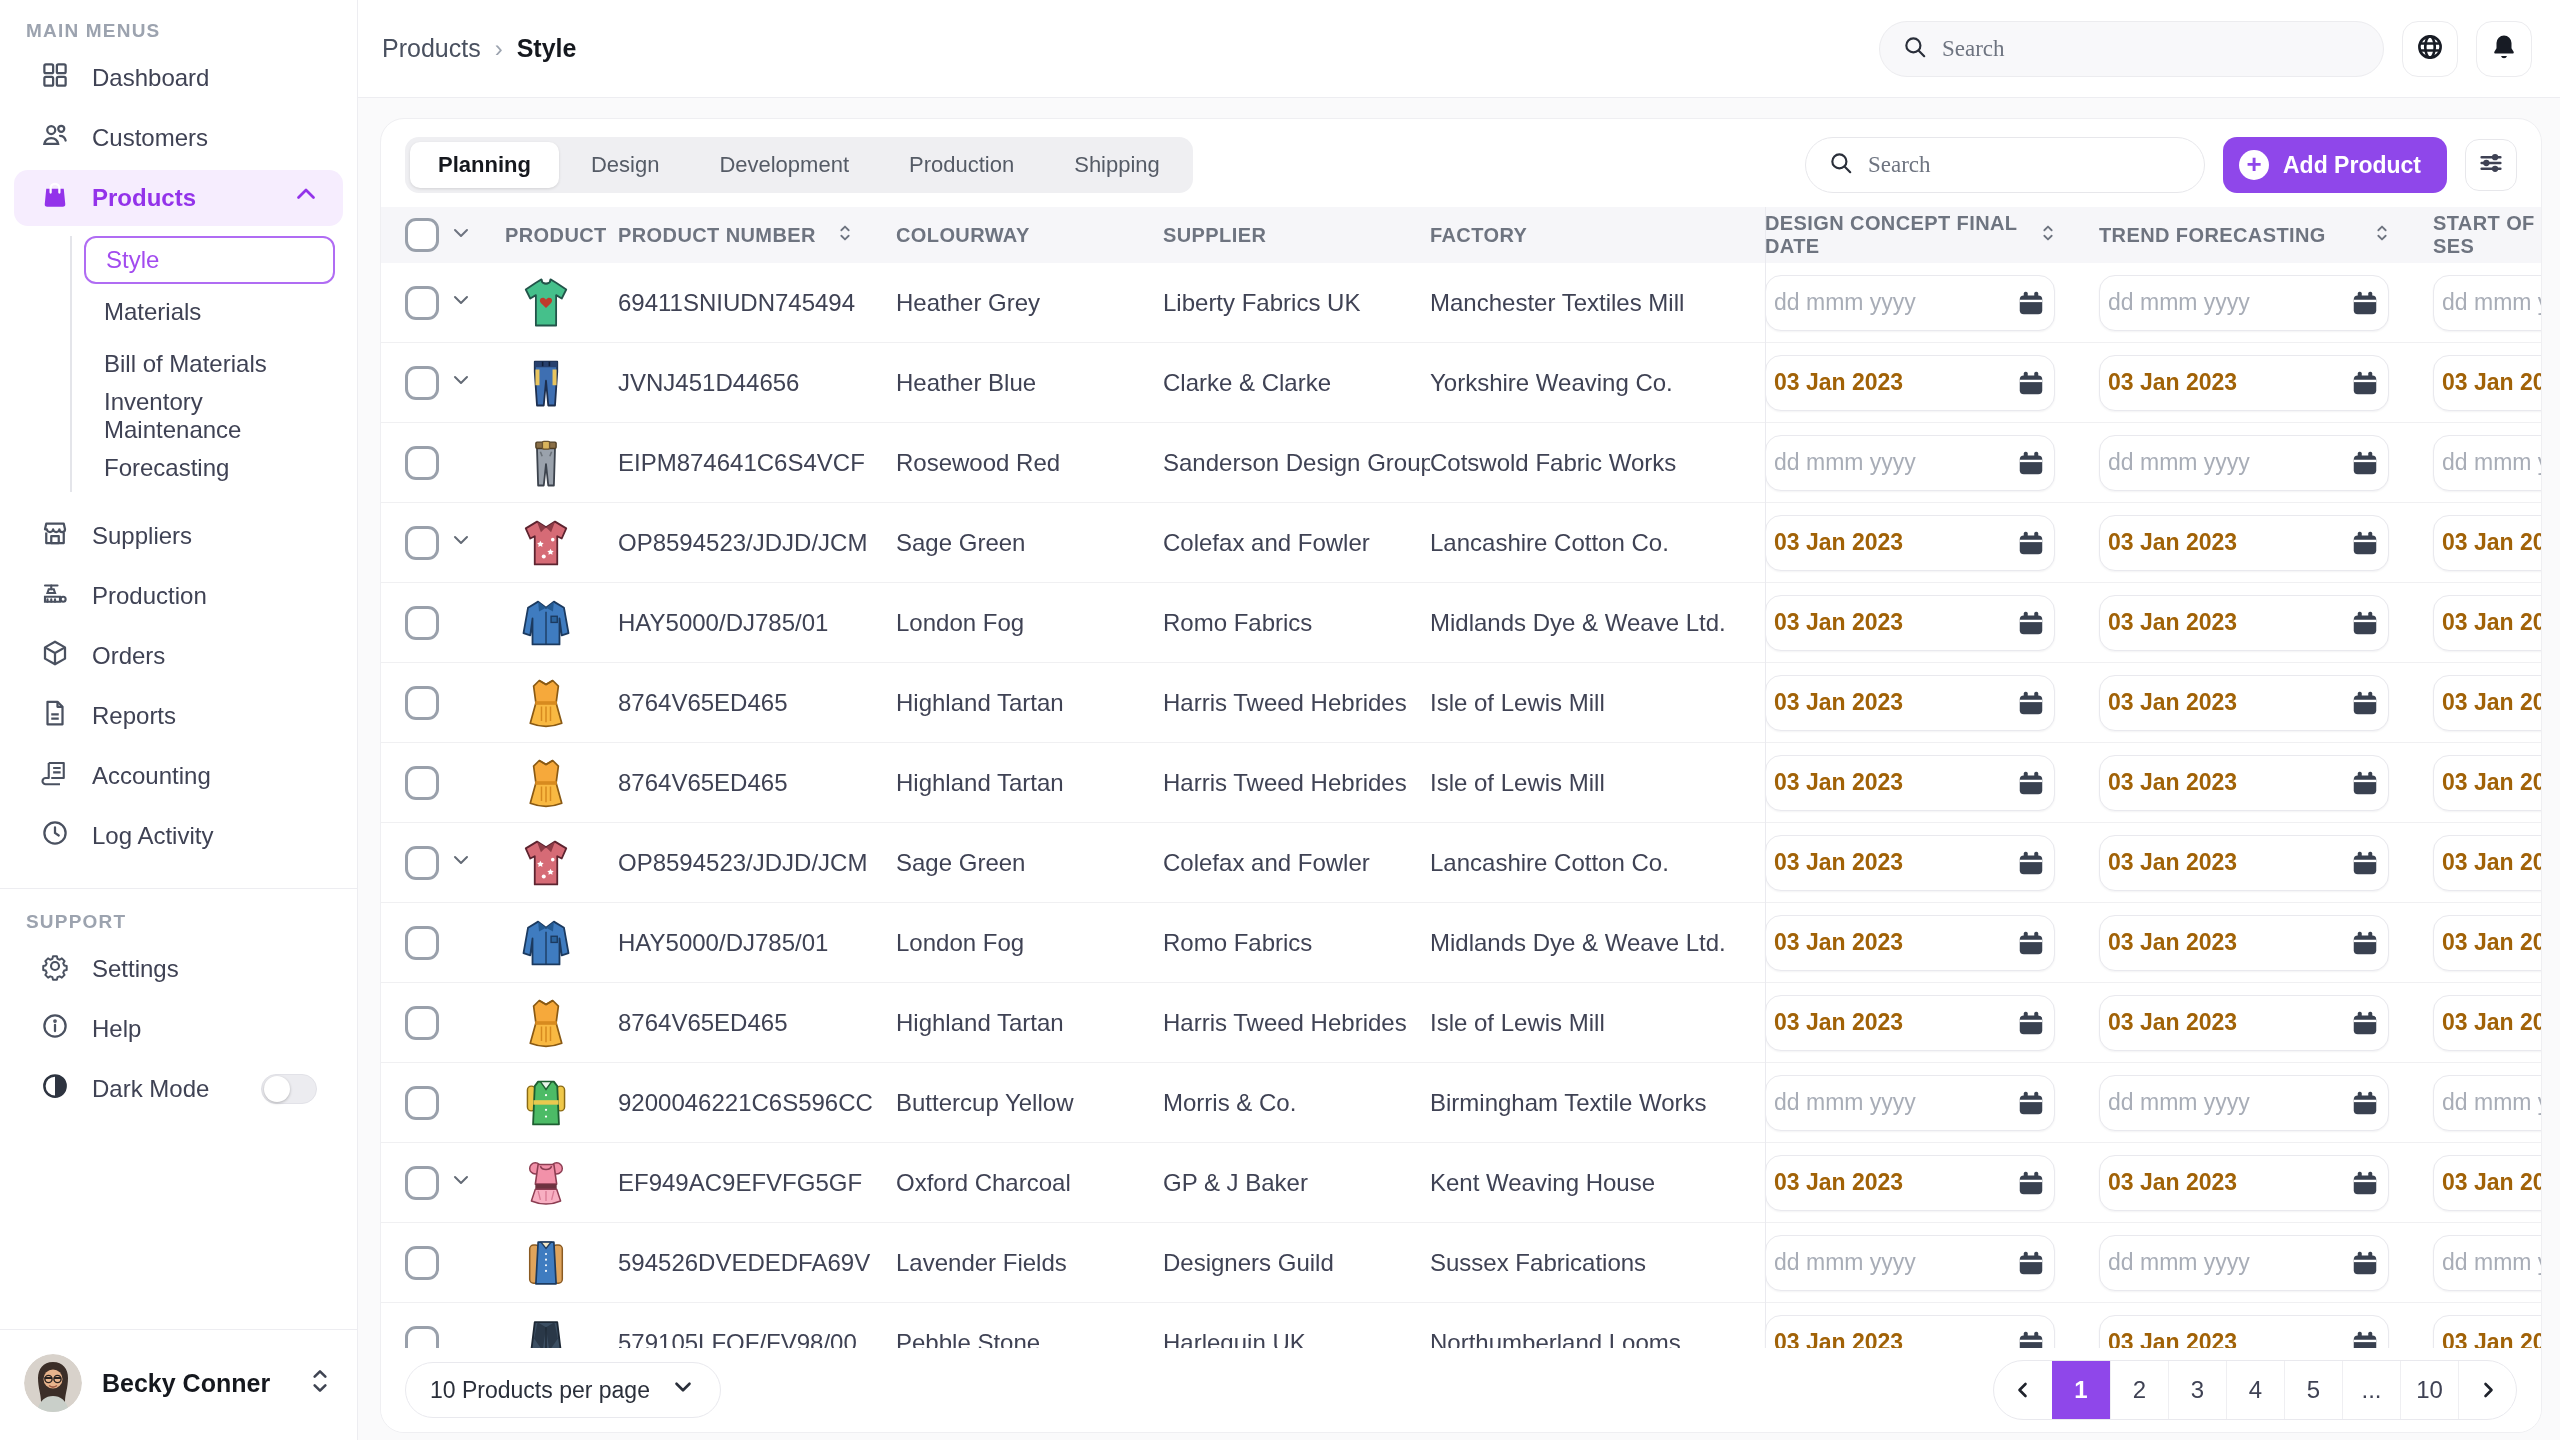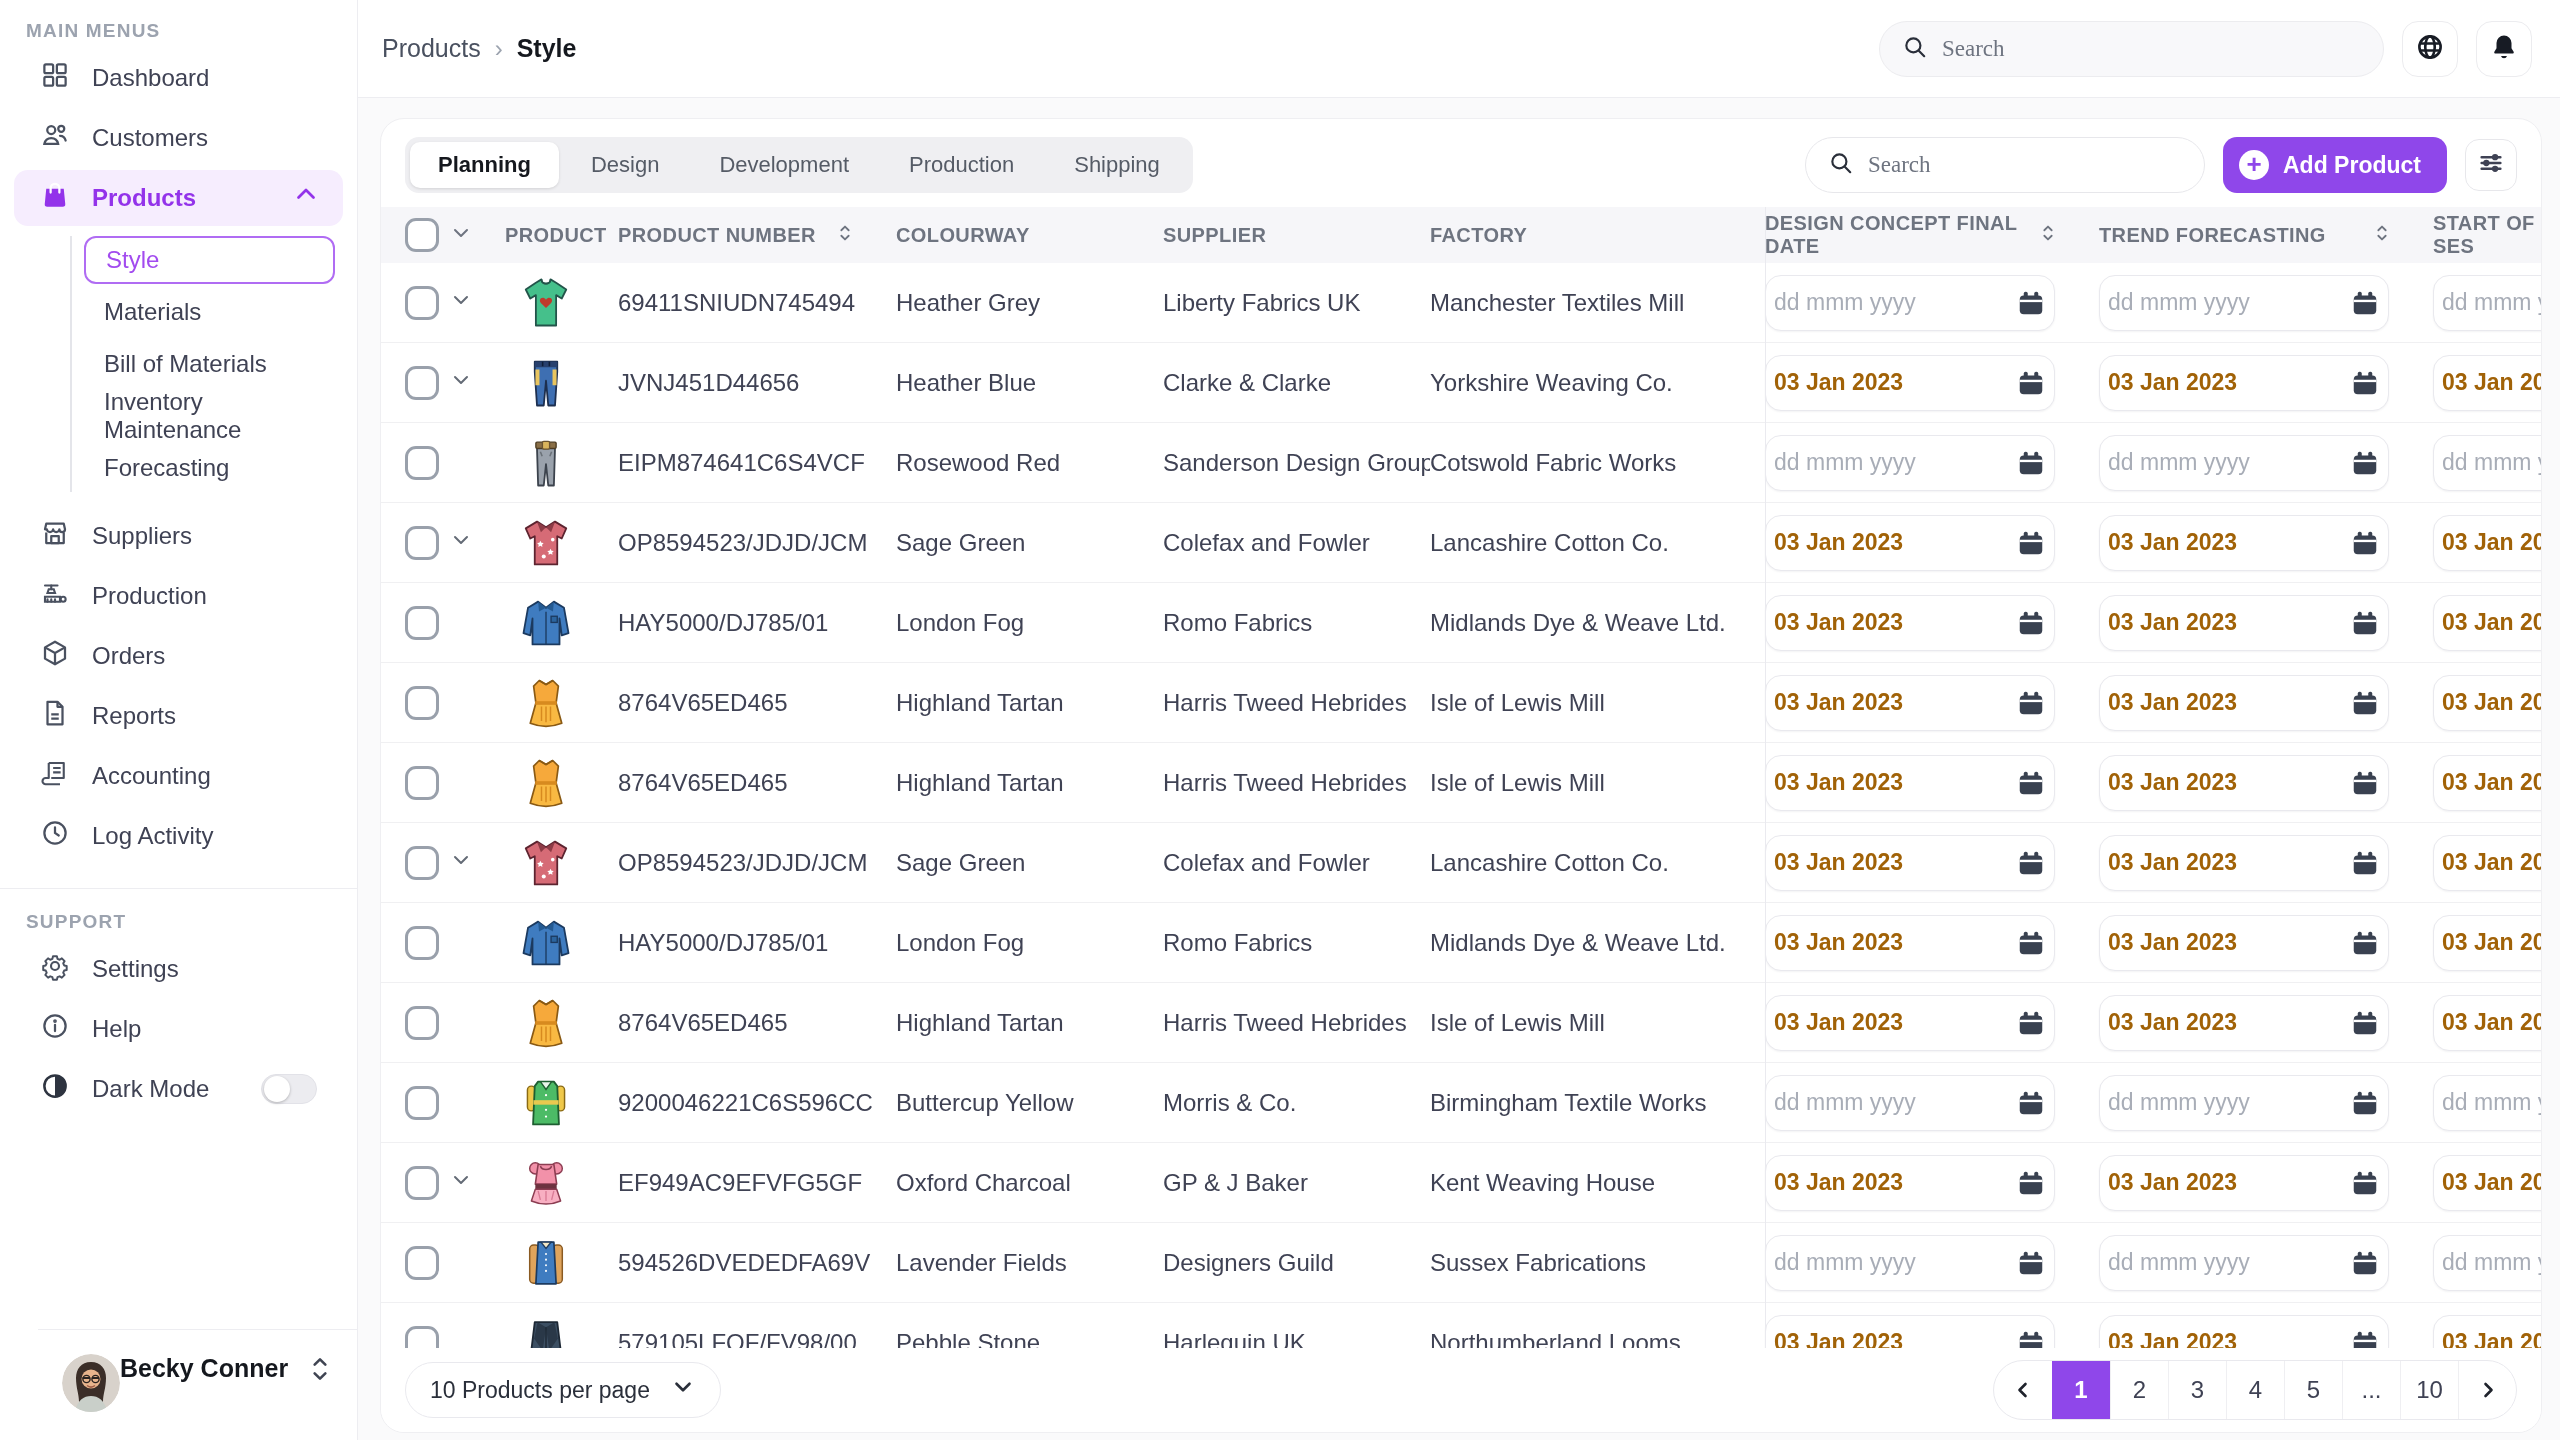--- a/index.html
+++ b/index.html
@@ -14,21 +14,21 @@
   .side-item.active { background:#F6EDFE; color:#9333EA; font-weight:600; }
   .side-item .grow { flex:1; }
   .side-item .chev-up { margin-right:22px; }
   .submenu { position:relative; margin:4px 0 10px 70px; padding-left:0; }
   .submenu:before { content:""; position:absolute; left:0; top:4px; bottom:4px; width:2px; background:#E4E5EA; }
   .sub-item { display:flex; align-items:center; height:48px; margin:4px 22px 4px 14px; padding:0 0 0 20px; font-size:24px; color:#3F4254; border-radius:12px; cursor:pointer; }
   .sub-item.active { border:2px solid #B06CF3; color:#A24BEF; background:#fff; }
   .side-divider { height:1px; background:#EDEDF1; margin:22px 0; }
   .toggle { width:56px; height:30px; border-radius:999px; background:#ECECF0; border:1px solid #E2E2E8; position:relative; margin-right:26px; cursor:pointer; }
   .toggle .knob { position:absolute; left:2px; top:1px; width:26px; height:26px; border-radius:50%; background:#fff; box-shadow:0 1px 3px rgba(0,0,0,.25); }
-  .user-row { margin-top:auto; border-top:1px solid #EDEDF1; display:flex; align-items:flex-start; padding:24px 24px 28px 24px; cursor:pointer;margin-left:38px; }
+  .user-row { margin-top:auto; border-top:1px solid #EDEDF1; display:flex; align-items:center; gap:20px; padding:24px 24px 28px 24px; cursor:pointer; }
   .avatar { width:58px; height:58px; border-radius:50%; overflow:hidden; flex:none; }
   .user-name { font-size:25px; font-weight:700; color:#15181E; flex:1; }
 
   
   .main { flex:1; display:flex; flex-direction:column; min-width:0; }
   .topbar { height:98px; background:#fff; border-bottom:1px solid #EDEDF1; display:flex; align-items:center; padding:0 28px 0 24px; }
   .crumbs { display:flex; align-items:center; gap:14px; font-size:25px; }
   .crumb-parent { color:#4A5160; }
   .crumb-sep { color:#9CA3AF; font-size:24px; }
   .crumb-current { color:#15181E; font-weight:700; }

